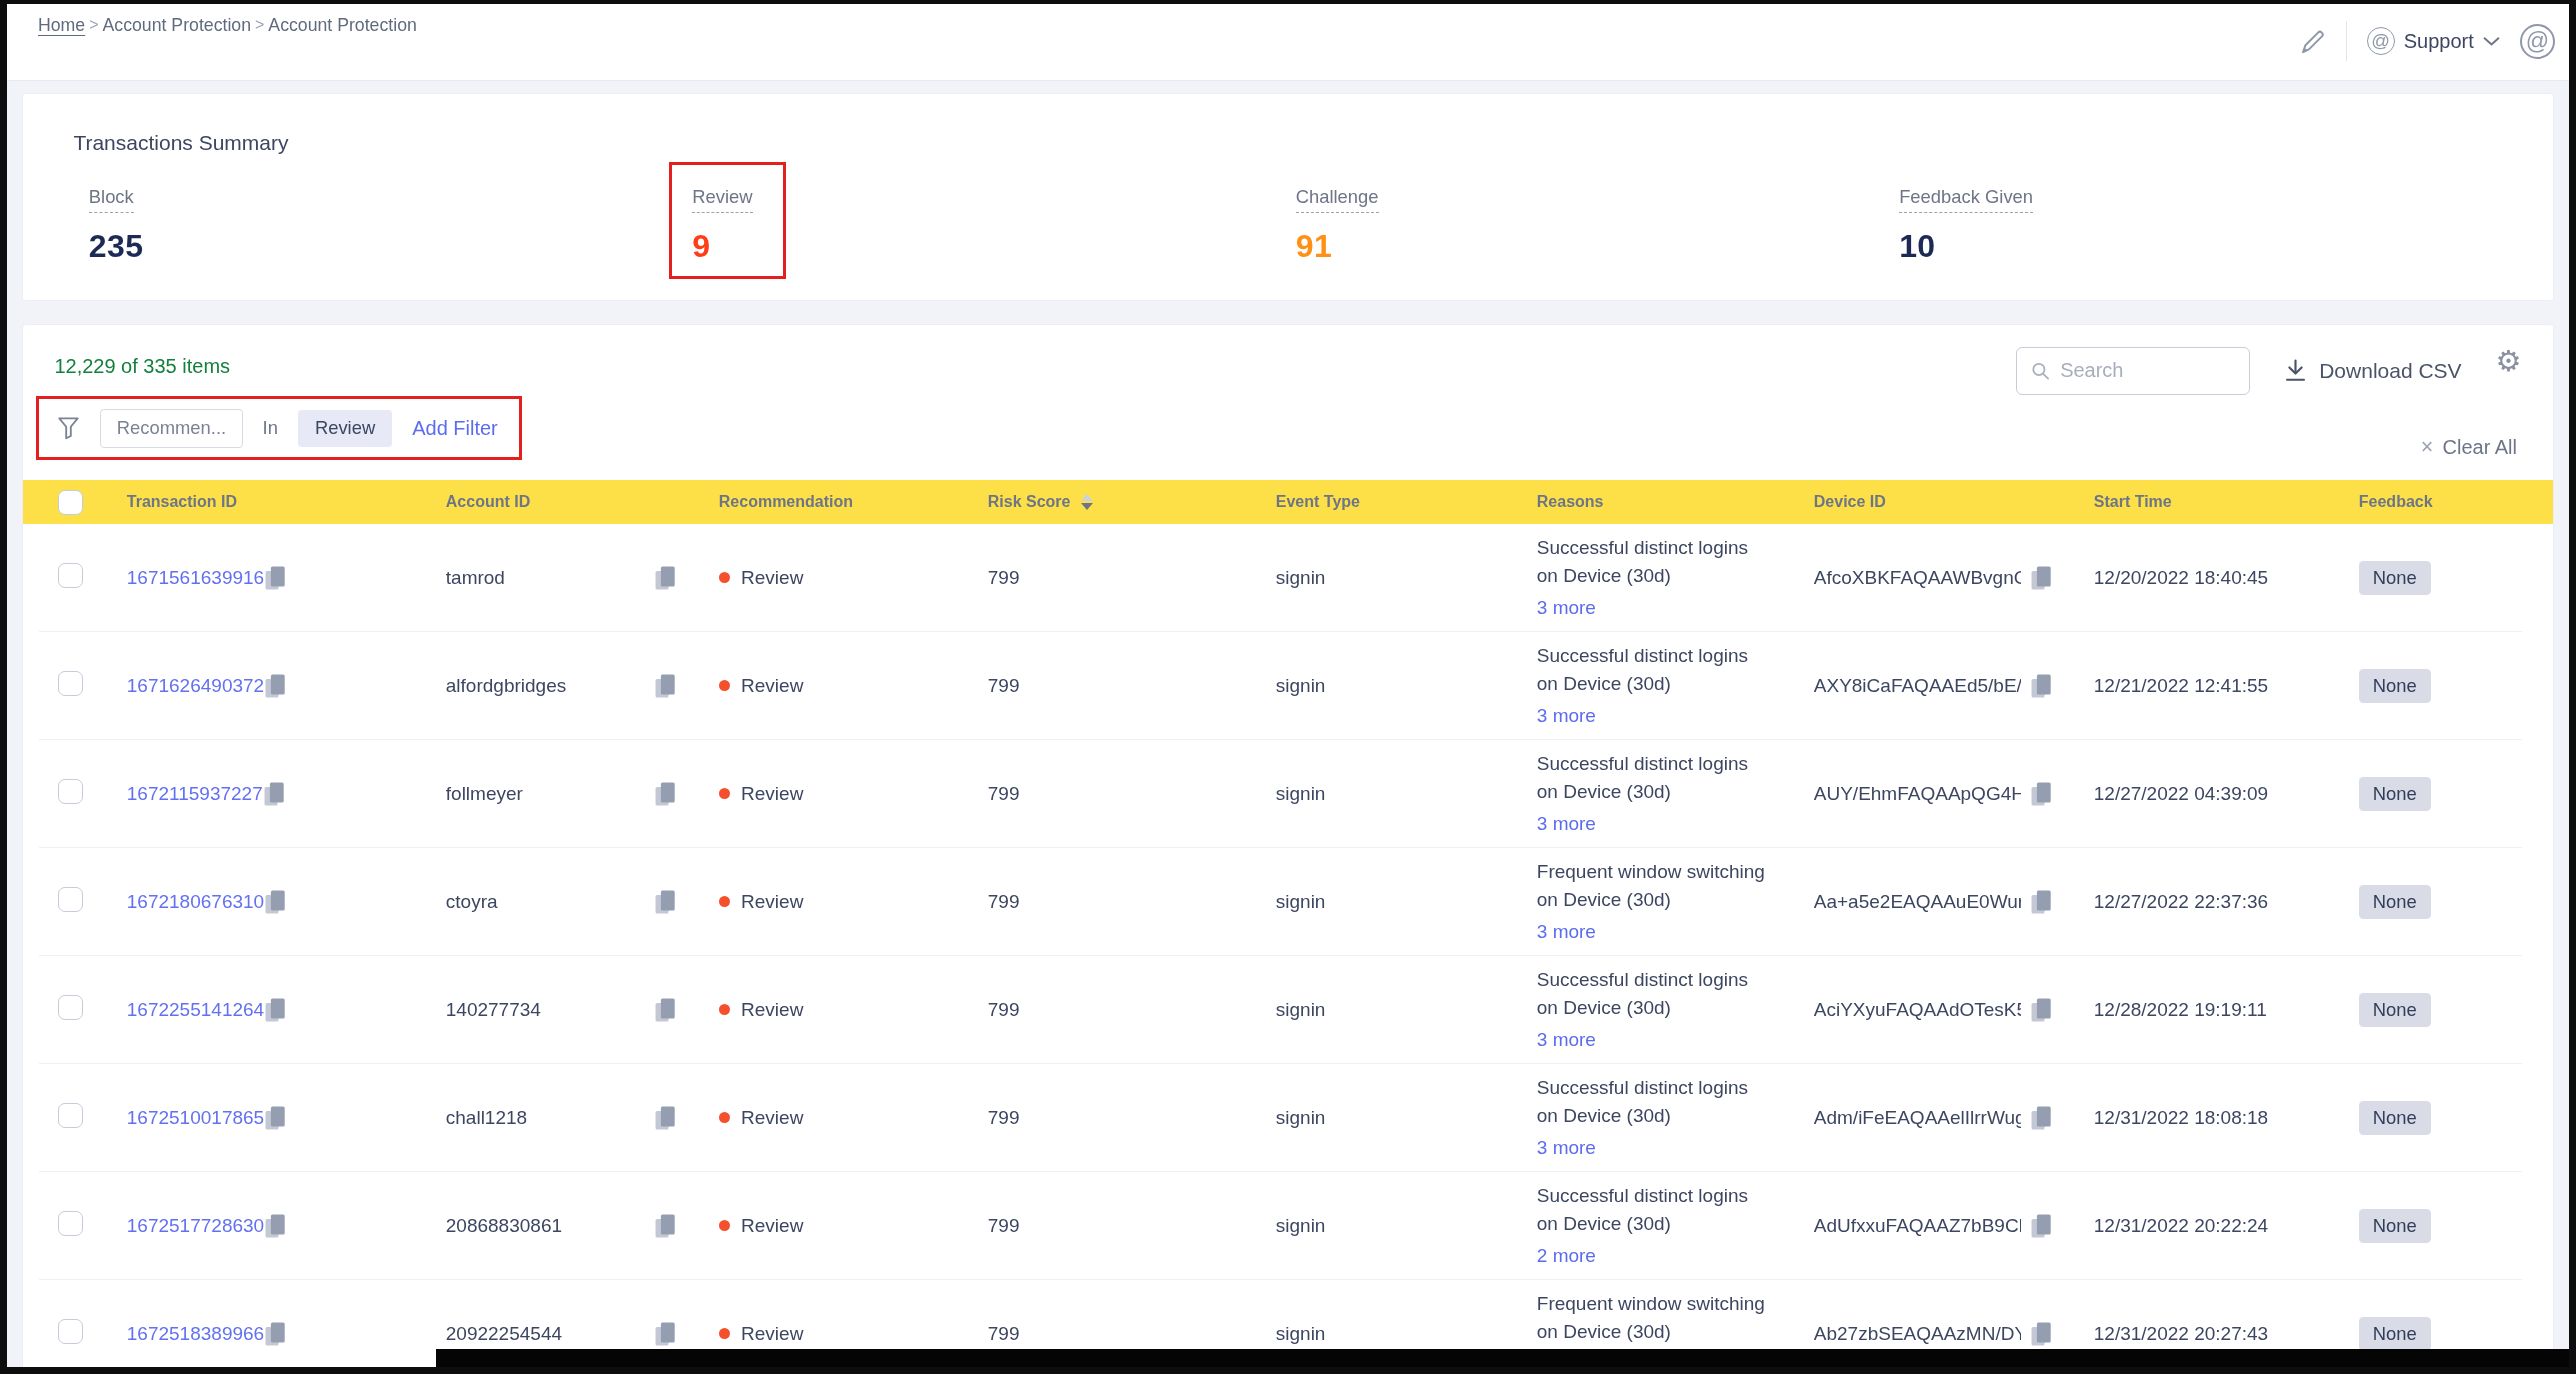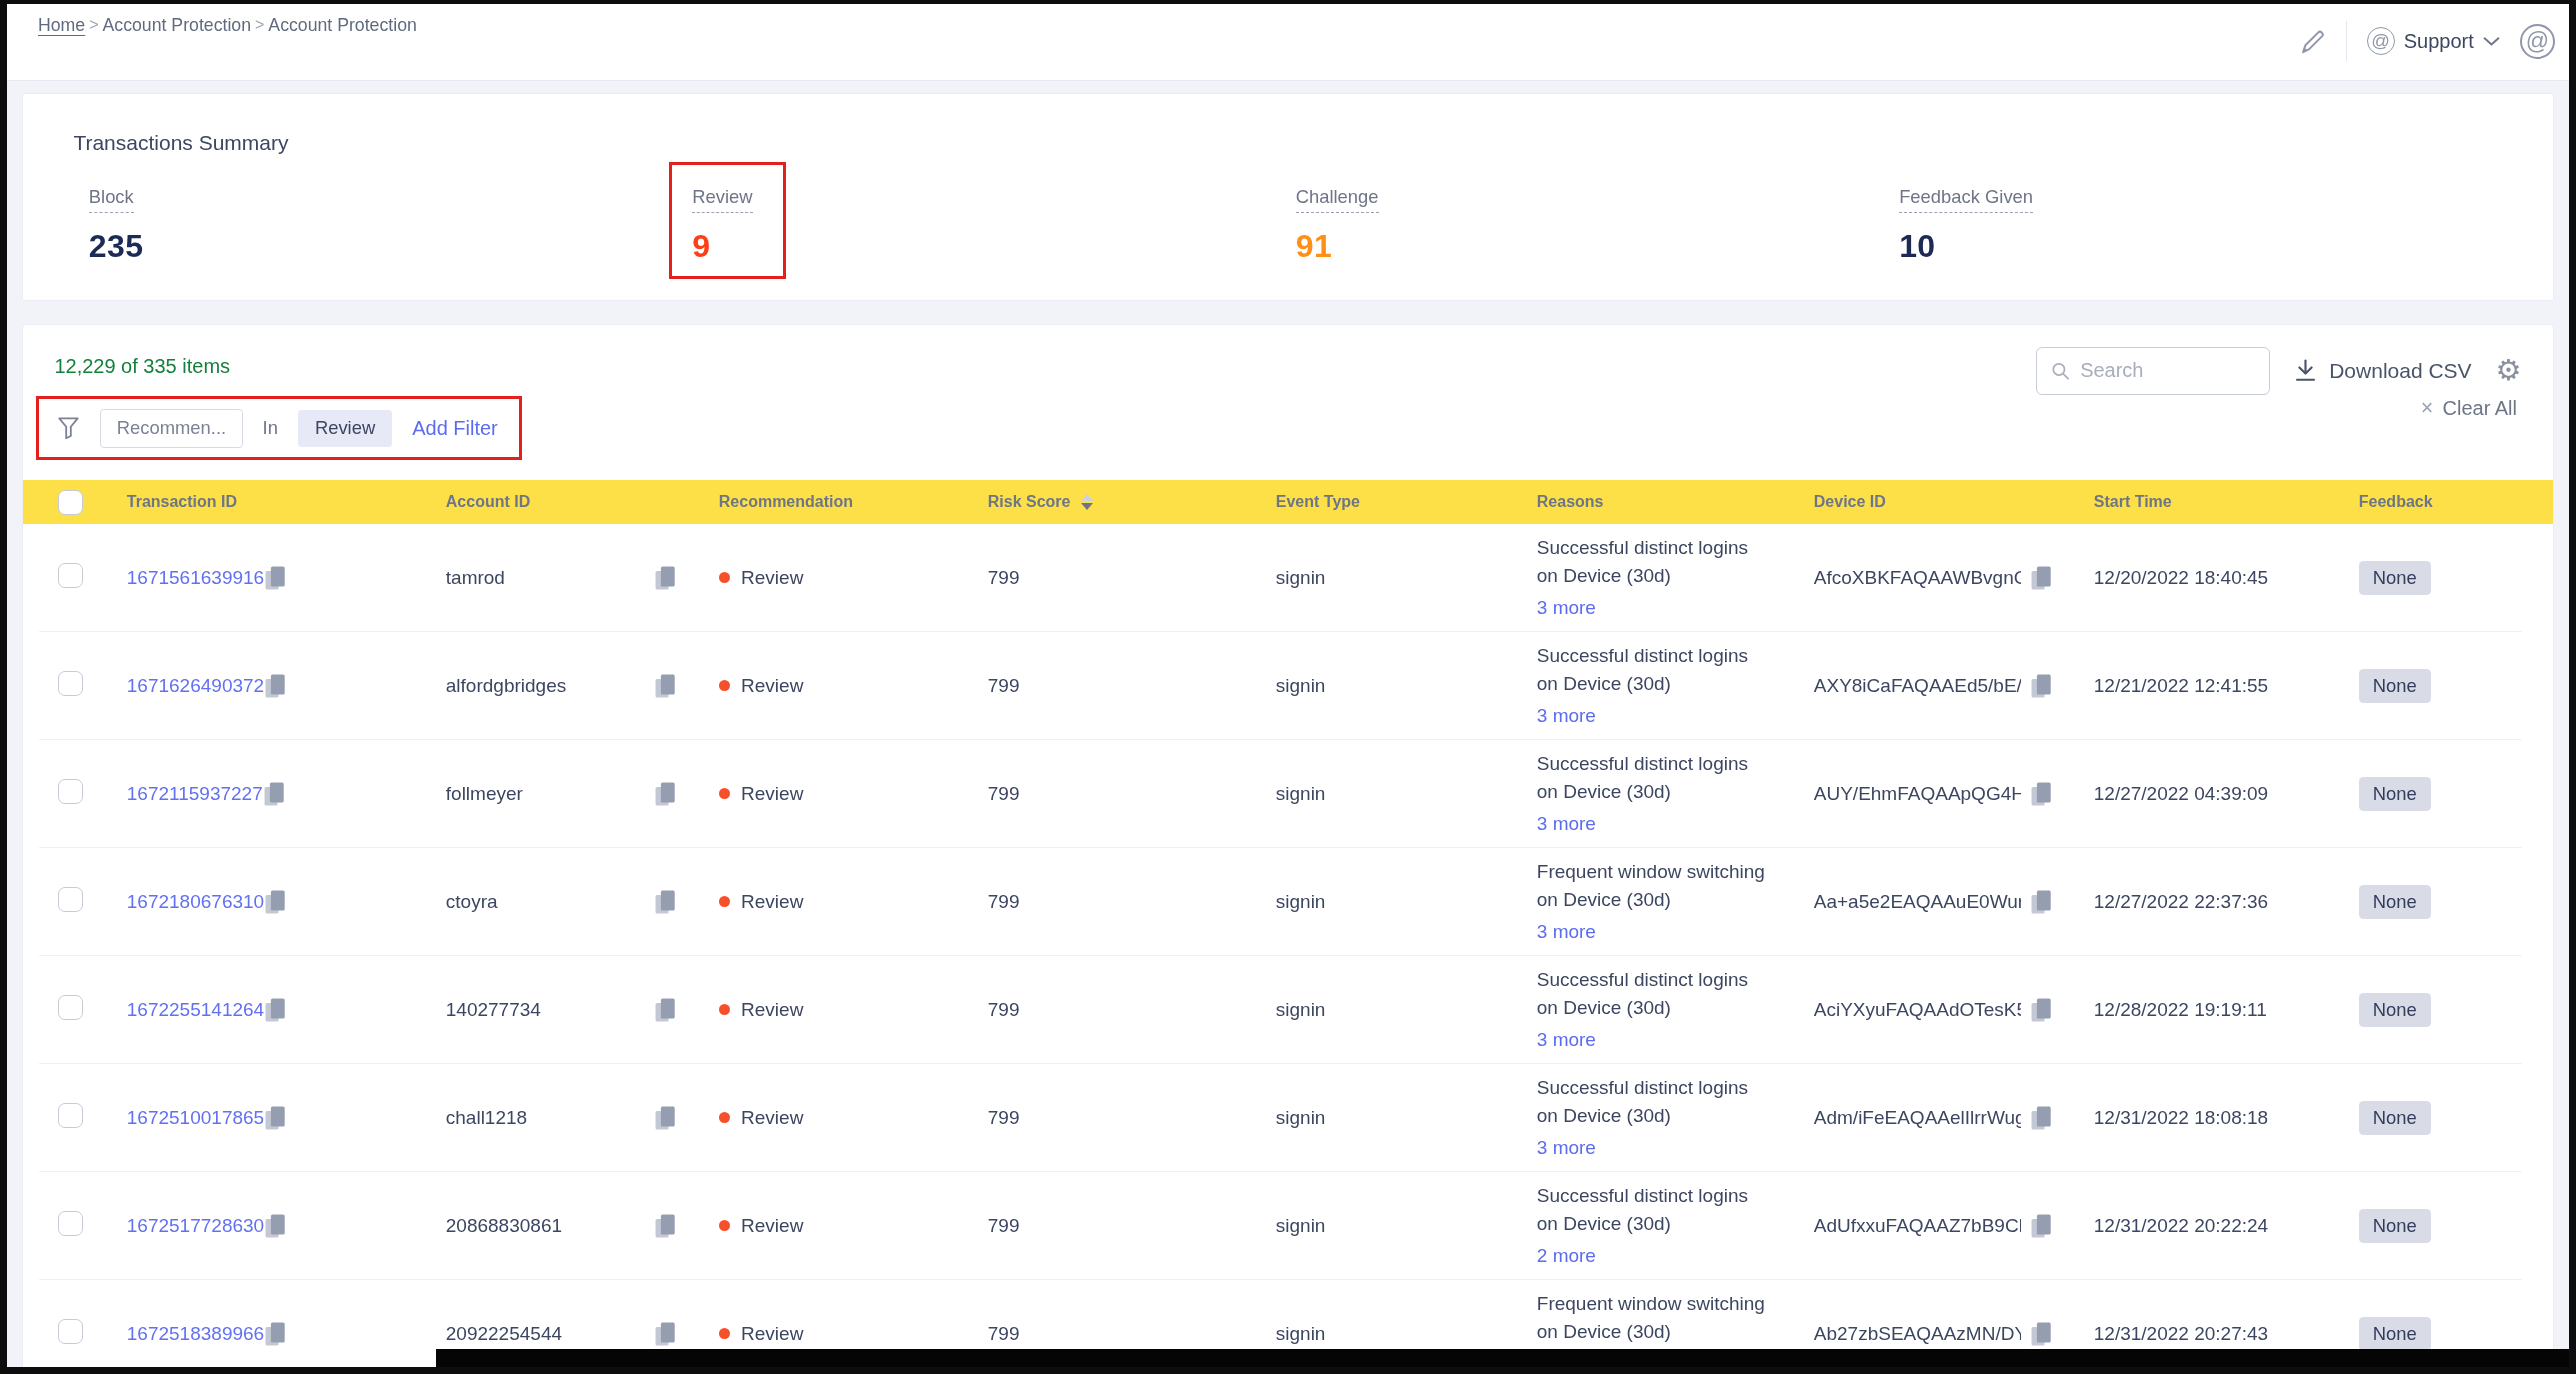--- a/index.html
+++ b/index.html
@@ -39,29 +39,29 @@
   .metric-value { font-size:32px; font-weight:700; color:#1c2a55; margin-top:15.4px; letter-spacing:0.4px; }
   .metric-annot { display:none; position:absolute; left:-23px; top:-24.6px; width:117px; height:117px;
                   border:3.8px solid #e3201d; z-index:10; pointer-events:none; }
   .metric-inner.highlighted .metric-annot { display:block; }
 
   
   .table-card { background:#fff; margin:23px 15.4px 0 15.4px; border:0.8px solid #eceef5; border-radius:3.1px 3.1px 0 0;
                 padding:21.5px 31px 0 31px; min-height:1091px; position:relative; }
   .toolbar-line1 { display:flex; justify-content:space-between; align-items:flex-start; }
   .items-count { font-size:20px; color:#15803d; margin-top:8px; }
-  .toolbar-right { display:flex; align-items:center; gap:24px; }
+  .toolbar-right { display:flex; gap:34px; }
   .search-box { display:flex; align-items:center; gap:10.8px; width:234px; height:48px; border:1.5px solid #c7ccd9;
                 border-radius:6.1px; padding:0 14px; background:#fff; }
   .search-box input { border:none; outline:none; font-size:20px; color:#3c4660; width:100%; font-family:inherit; }
   .search-box input::placeholder { color:#a9aebc; }
   .download-btn { display:flex; align-items:center; gap:12.3px; font-size:21px; color:#4a5468; cursor:pointer; }
   .gear { font-size:29px; color:#8a90a0; cursor:pointer; line-height:1; }
 
-  .toolbar-line2 { display:flex; justify-content:space-between; align-items:flex-start; margin-top:1.5px;gap:34px; }
+  .toolbar-line2 { display:flex; justify-content:space-between; align-items:flex-end; margin-top:1.5px;gap:34px; }
   .filter-annot { display:inline-flex; align-items:center; gap:20px; border:3.8px solid #e3201d;
                   padding:9.2px 21.5px 9.2px 18.4px; margin-left:-18.4px; }
   .filter-chip { border:1.5px solid #d6dae3; border-radius:3.8px; padding:7.7px 15.4px; font-size:18.4px; color:#7b8294; background:#fff; cursor:pointer; }
   .filter-op { font-size:18.4px; color:#6d7587; }
   .filter-value { background:#e7e9f7; border-radius:3.8px; padding:7.7px 17px; font-size:18.4px; color:#3c4660; cursor:pointer; }
   .add-filter { font-size:20px; color:#5b6cf0; cursor:pointer; }
   .clear-all { display:flex; align-items:center; gap:9.2px; font-size:20px; color:#6d7587; cursor:pointer; margin-right:4.6px; }
   .clear-all .x { color:#9aa1b2; font-size:21.5px; }
 
   

